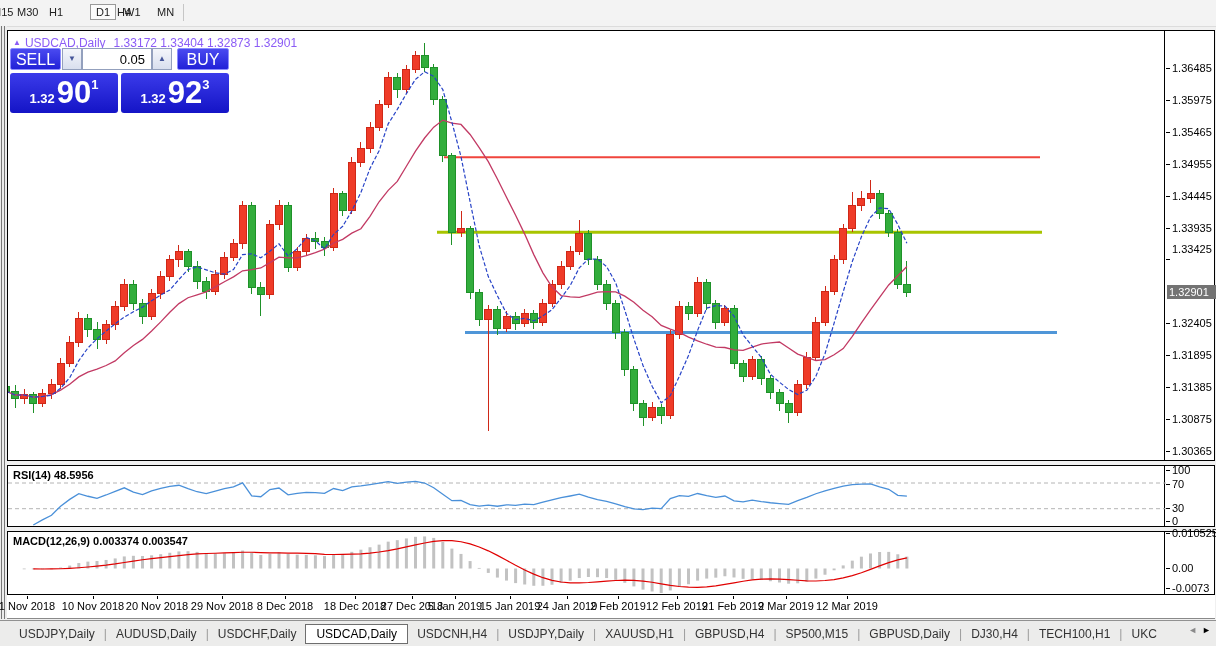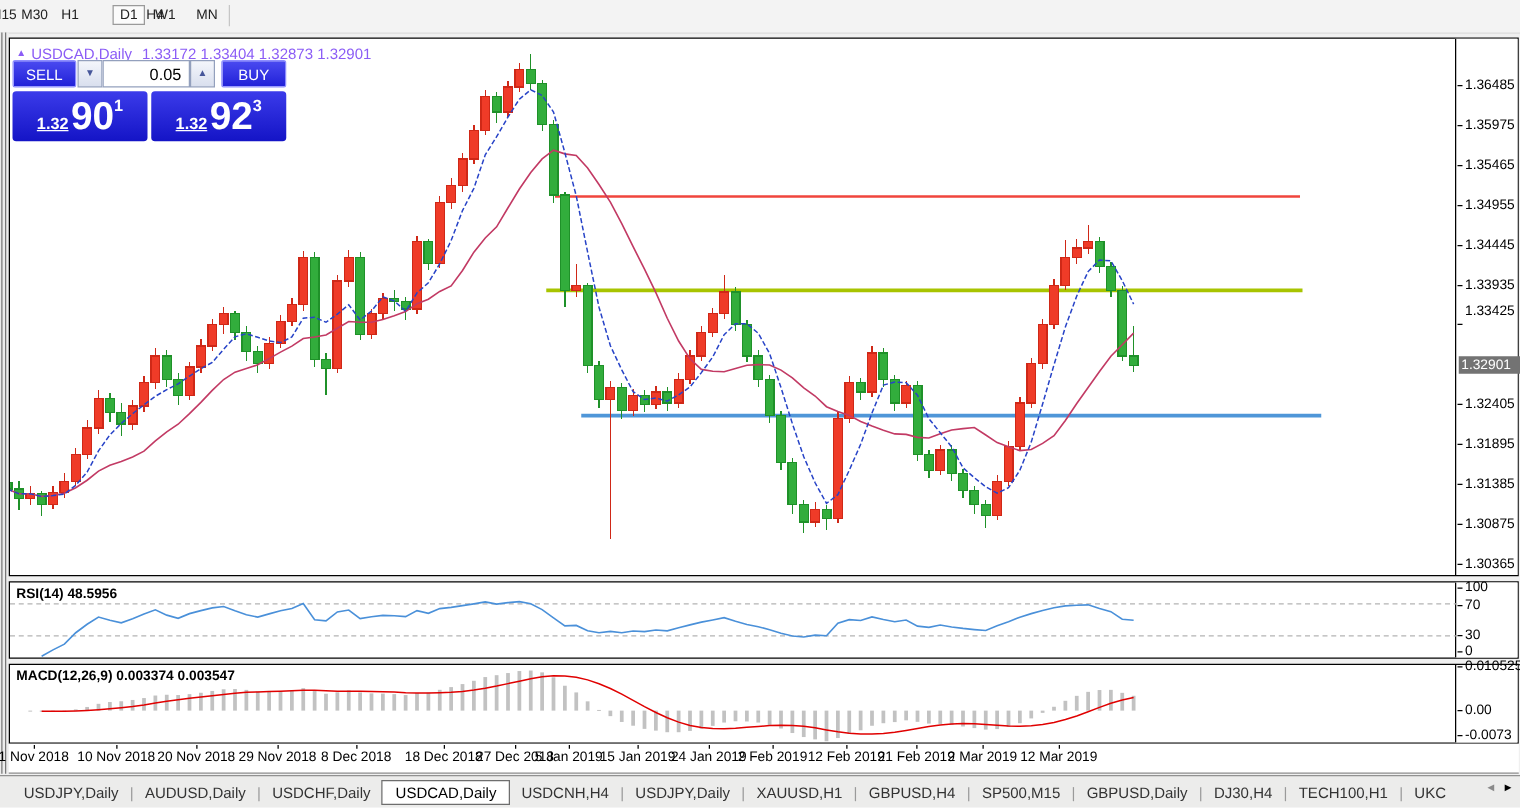--- a/index.html
+++ b/index.html
@@ -29,32 +29,32 @@
   .ind-header{position:absolute;font-size:11px;color:#000;white-space:nowrap;font-weight:bold;}
   #main-header{left:13px;top:36px;font-size:12px;color:#8b5cf6;white-space:nowrap;position:absolute;}
   #main-header .tri{font-size:8px;vertical-align:2px;margin-right:4px;}
   #main-header .num{margin-left:8px;}
   .time-lbl{position:absolute;top:600px;transform:translateX(-50%);
             font-size:11px;color:#000;white-space:nowrap;}
   .time-tick{position:absolute;top:596px;width:1px;height:3px;background:#000;}
   
   #trade-panel{left:10px;top:48px;width:219px;height:65px;}
   .tp-btn{position:absolute;top:0;height:22px;background:linear-gradient(#4a4af0,#2121d8);
-          border:1px solid #8d8dff;border-radius:2px;color:#fff;font-size:12px;
+          border:1px solid #8d8dff;border-radius:2px;color:#fff;font-size:16px;
           text-align:center;line-height:22px;box-sizing:border-box;cursor:pointer;}
   .spin{position:absolute;top:0;width:20px;height:22px;background:linear-gradient(#f4f6fb,#d9dfee);
         border:1px solid #93a0bd;box-sizing:border-box;text-align:center;line-height:20px;
         font-size:8px;color:#46569a;cursor:pointer;}
   #vol-box{position:absolute;top:0;left:72px;width:70px;height:22px;border:1px solid #93a0bd;
            box-sizing:border-box;background:#fff;font-size:13px;text-align:right;
            padding:0 6px 0 0;font-family:"Liberation Sans",sans-serif;}
   .bigprice{position:absolute;top:25px;height:40px;width:108px;border-radius:3px;
             background:linear-gradient(#3b3bea,#1414c6);color:#fff;display:flex;
             justify-content:center;align-items:center;cursor:pointer;}
-  .bigprice .pre{font-size:13px;font-weight:bold;align-self:flex-end;margin:0 2px 7px 0;text-decoration:underline;}
+  .bigprice .pre{font-size:13px;font-weight:bold;align-self:flex-end;margin:0 2px 7px 0;}
   .bigprice .big{font-size:31px;font-weight:bold;line-height:34px;}
   .bigprice .sup{font-size:13px;font-weight:bold;align-self:flex-start;margin-top:4px;}
   
   #tabbar{left:0;top:620px;width:1216px;height:26px;background:#ececeb;
           border-top:1px solid #919191;display:flex;align-items:center;
           padding-left:10px;box-sizing:border-box;overflow:hidden;}
   .tab{font-size:12px;color:#333;padding:3px 9px;white-space:nowrap;cursor:pointer;}
   .tab.active{background:#fff;border:1px solid #6e6e6e;color:#000;padding:2px 10px;}
   .tab-sep{color:#9a9a9a;font-size:12px;}
   #tab-arrows{position:absolute;right:5px;top:625px;font-size:9px;color:#000;}

